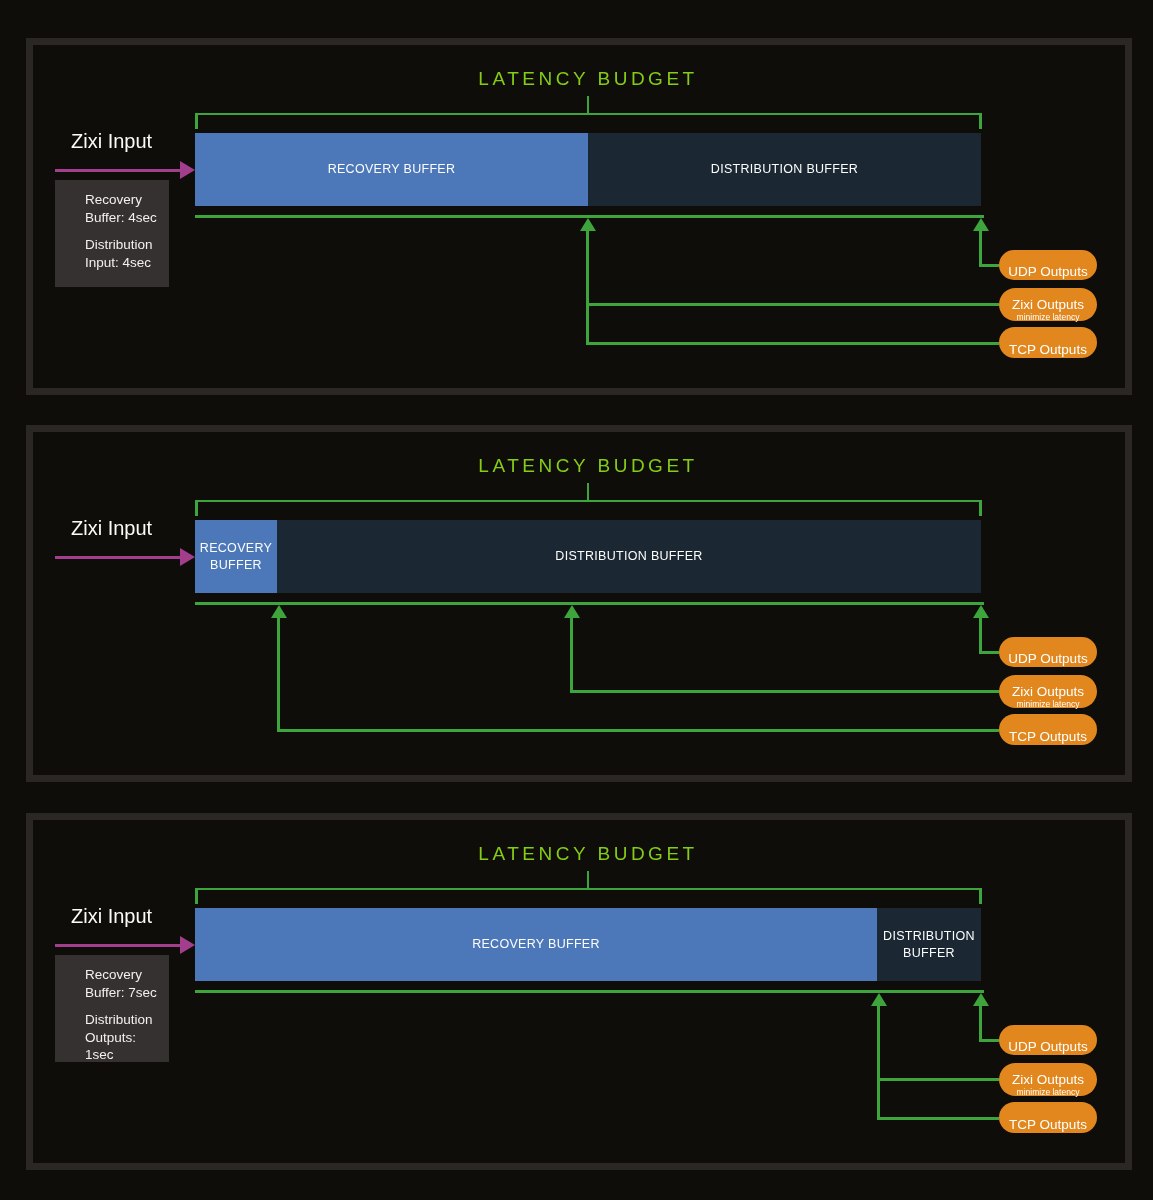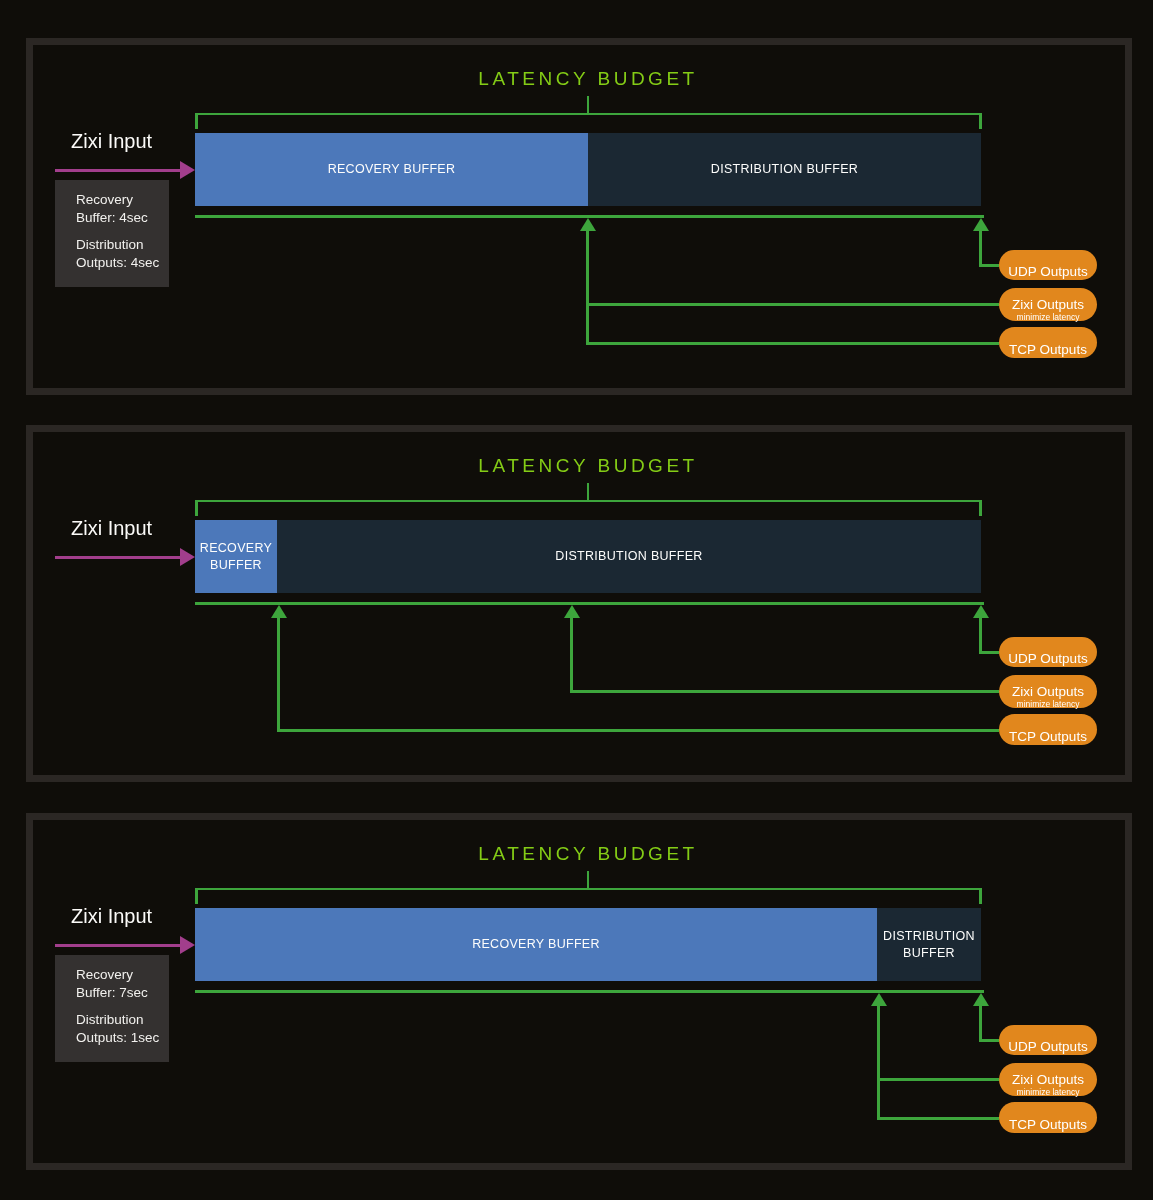--- a/index.html
+++ b/index.html
@@ -33,21 +33,21 @@
   .seg-recovery{background:var(--recovery-blue);}
   .seg-dist{background:var(--distribution-navy);flex:1;}
   .underline{position:absolute;left:162px;top:170px;width:789px;height:3px;background:var(--connector-green);}
   .zixi-label{position:absolute;left:38px;top:85px;color:#fbfaf8;font-size:20px;}
   .in-arrow-line{position:absolute;left:22px;top:124px;width:127px;height:3px;background:var(--input-magenta);}
   .in-arrow-head{position:absolute;left:147px;top:116px;width:0;height:0;
     border-top:9px solid transparent;border-bottom:9px solid transparent;
     border-left:15px solid var(--input-magenta);}
   .info-box{
     position:absolute;left:22px;top:135px;width:114px;height:107px;
-    background:var(--info-box-bg);box-sizing:border-box;padding:11px 4px 0 21px;
+    background:var(--info-box-bg);box-sizing:border-box;padding:11px 4px 0 30px;
     color:var(--text);font-size:13.5px;line-height:1.3;
   }
   .info-box p{margin:0 0 10px 0;}
   .pill{
     position:absolute;left:966px;width:98px;background:var(--output-orange);
     border-radius:17px;color:#fff;display:flex;flex-direction:column;
     align-items:center;justify-content:flex-end;font-size:13.5px;line-height:1.15;
   }
   .pill-sub{font-size:8.5px;font-weight:normal;line-height:1;}
   .gline{position:absolute;background:var(--connector-green);}
@@ -74,21 +74,21 @@
         <div class="seg seg-dist">
           <span>DISTRIBUTION BUFFER</span>
         </div>
       </div>
       <div class="underline"></div>
       <div class="zixi-label">Zixi Input</div>
       <div class="in-arrow-line"></div>
       <div class="in-arrow-head"></div>
       <div class="info-box">
         <p>Recovery Buffer: 4sec</p>
-        <p>Distribution Outputs: 4sec</p>
+        <p>Distribution Input: 4sec</p>
       </div>
       <div class="layer">
         <div class="gline" style="left: 948px; top: 219px; width: 18px; height: 3px;"></div>
         <div class="gline" style="left: 555px; top: 258px; width: 411px; height: 3px;"></div>
         <div class="gline" style="left: 555px; top: 297px; width: 411px; height: 3px;"></div>
         <div class="arrow-up" style="left: 940px; top: 173px;"></div>
         <div class="gline" style="left: 946px; top: 185px; width: 3px; height: 37px;"></div>
         <div class="arrow-up" style="left: 547px; top: 173px;"></div>
         <div class="gline" style="left: 553px; top: 185px; width: 3px; height: 115px;"></div>
       </div>

